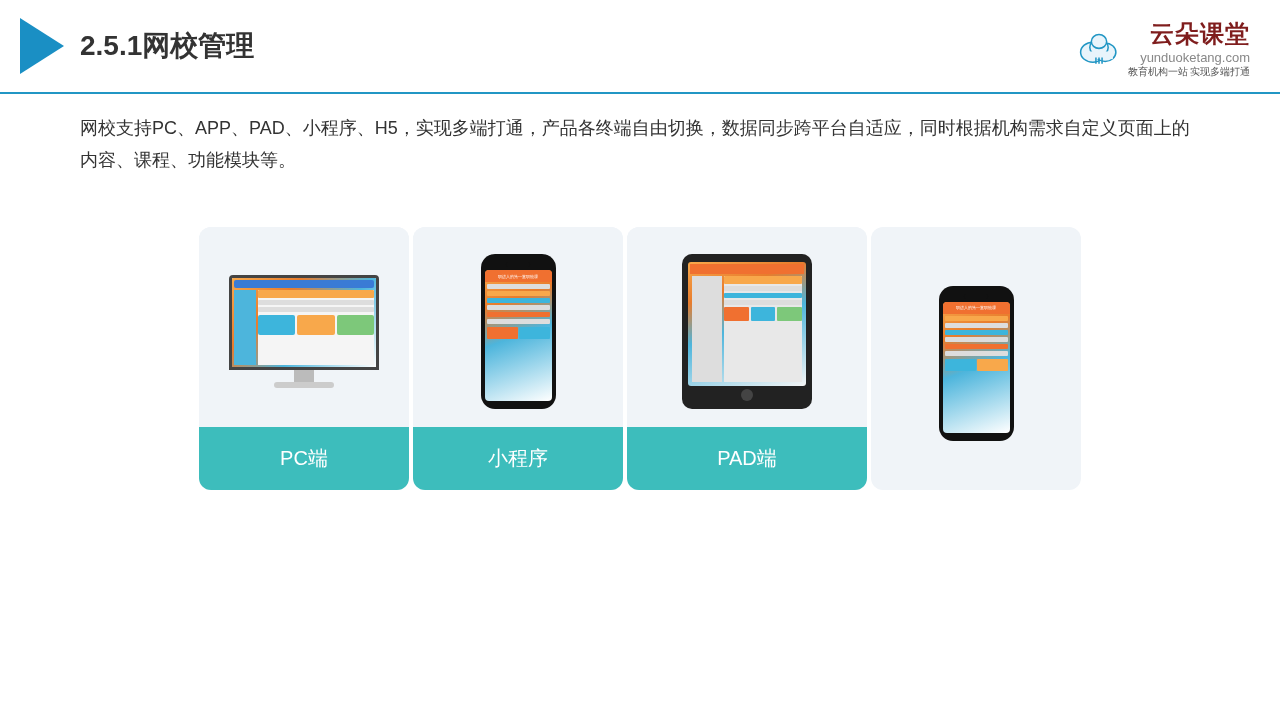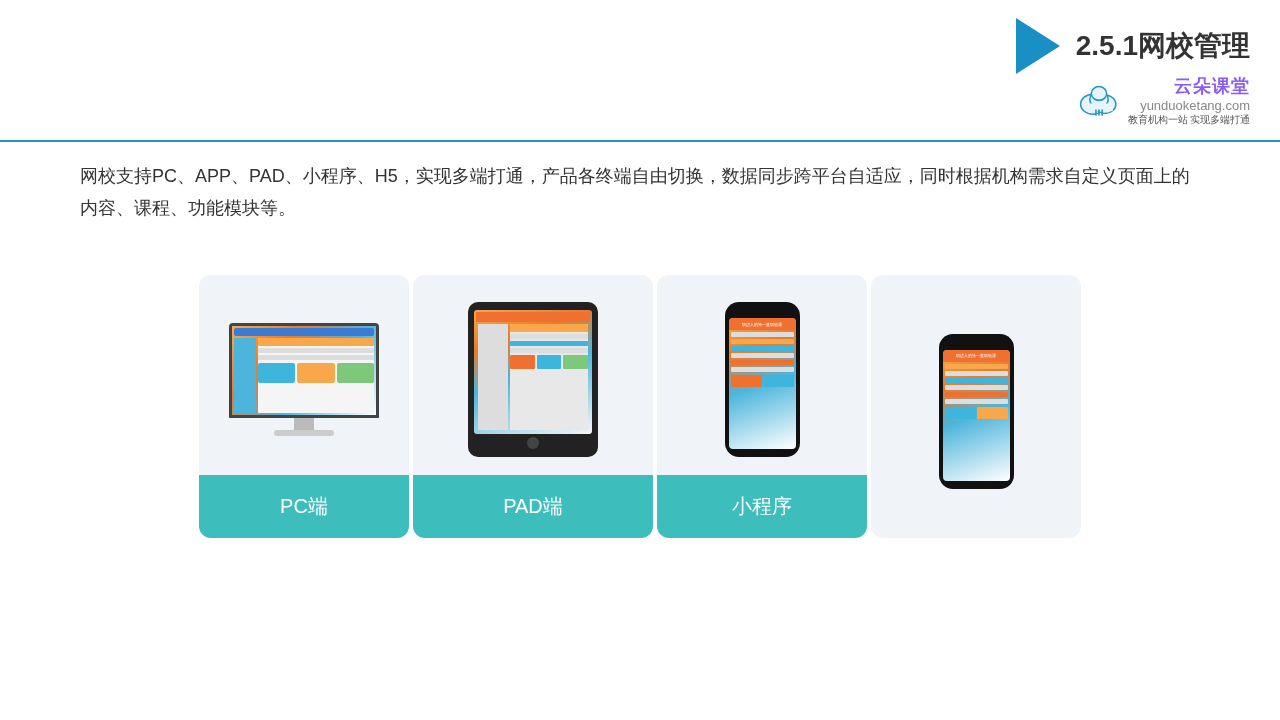--- a/index.html
+++ b/index.html
@@ -8,25 +8,24 @@
       height: 720px;
       background: #ffffff;
       font-family: 'Microsoft YaHei', '微软雅黑', sans-serif;
       overflow: hidden;
       position: relative;
     }
 
     
     .header {
       display: flex;
-      align-items: flex-end;
+      align-items: flex-start;
       justify-content: space-between;
       padding: 18px 30px 14px 20px;
       border-bottom: 2px solid #2196c4;
-      flex-direction: column;
     }
     .header-left {
       display: flex;
       align-items: center;
       gap: 16px;
     }
     .logo-triangle {
       width: 0;
       height: 0;
       border-top: 28px solid transparent;
@@ -49,22 +48,22 @@
       gap: 6px;
     }
     .cloud-icon-svg {
       width: 46px;
       height: 36px;
     }
     .brand-text {
       text-align: right;
     }
     .brand-name {
-      font-size: 18px;
-      color: #8b5cf6;
+      font-size: 24px;
+      color: #7f1d1d;
       font-weight: bold;
       letter-spacing: 1px;
     }
     .brand-sub {
       font-size: 10px;
       color: #555;
       display: flex;
       gap: 2px;
       line-height: 1.3;
     }
@@ -367,20 +366,44 @@
           </div>
         </div>
         <div class="pc-stand-neck"></div>
         <div class="pc-stand-base"></div>
       </div>
     </div>
     <div class="card-label">PC端</div>
   </div>
 
 
+  <div class="card">
+    <div class="card-image-area">
+      <div class="mini-phone">
+        <div class="mini-phone-notch"></div>
+        <div class="mini-phone-screen">
+          <div style="height:12px;background:#f07030;display:flex;align-items:center;justify-content:center;font-size:4px;color:white;">职进人的第一堂职能课</div>
+          <div style="padding:2px;">
+            <div style="height:5px;background:#ddd;margin-bottom:2px;border-radius:1px;"></div>
+            <div style="height:5px;background:#f8a84b;margin-bottom:2px;border-radius:1px;"></div>
+            <div style="height:5px;background:#3db5dc;margin-bottom:2px;border-radius:1px;"></div>
+            <div style="height:5px;background:#ddd;margin-bottom:2px;border-radius:1px;"></div>
+            <div style="height:5px;background:#f07030;margin-bottom:2px;border-radius:1px;"></div>
+            <div style="height:5px;background:#ddd;margin-bottom:2px;border-radius:1px;"></div>
+            <div style="display:flex;gap:1px;margin-top:3px;">
+              <div style="flex:1;height:12px;background:#f07030;border-radius:1px;"></div>
+              <div style="flex:1;height:12px;background:#3db5dc;border-radius:1px;"></div>
+            </div>
+          </div>
+        </div>
+      </div>
+    </div>
+    <div class="card-label">小程序</div>
+  </div>
+
   <div class="card" style="width:240px;">
     <div class="card-image-area">
       <div class="tablet-mockup">
         <div class="tablet-screen">
           <div class="tablet-screen-content">
             <div class="tablet-header-bar"></div>
             <div class="tablet-body">
               <div class="tablet-left"></div>
               <div class="tablet-right">
                 <div style="height:8px;background:#f8a84b;margin-bottom:2px;border-radius:1px;"></div>
@@ -402,44 +425,20 @@
     <div class="card-label">PAD端</div>
   </div>
 
   <div class="card">
     <div class="card-image-area">
       <div class="mini-phone">
         <div class="mini-phone-notch"></div>
         <div class="mini-phone-screen">
           <div style="height:12px;background:#f07030;display:flex;align-items:center;justify-content:center;font-size:4px;color:white;">职进人的第一堂职能课</div>
           <div style="padding:2px;">
-            <div style="height:5px;background:#ddd;margin-bottom:2px;border-radius:1px;"></div>
-            <div style="height:5px;background:#f8a84b;margin-bottom:2px;border-radius:1px;"></div>
-            <div style="height:5px;background:#3db5dc;margin-bottom:2px;border-radius:1px;"></div>
-            <div style="height:5px;background:#ddd;margin-bottom:2px;border-radius:1px;"></div>
-            <div style="height:5px;background:#f07030;margin-bottom:2px;border-radius:1px;"></div>
-            <div style="height:5px;background:#ddd;margin-bottom:2px;border-radius:1px;"></div>
-            <div style="display:flex;gap:1px;margin-top:3px;">
-              <div style="flex:1;height:12px;background:#f07030;border-radius:1px;"></div>
-              <div style="flex:1;height:12px;background:#3db5dc;border-radius:1px;"></div>
-            </div>
-          </div>
-        </div>
-      </div>
-    </div>
-    <div class="card-label">小程序</div>
-  </div>
-
-  <div class="card">
-    <div class="card-image-area">
-      <div class="mini-phone">
-        <div class="mini-phone-notch"></div>
-        <div class="mini-phone-screen">
-          <div style="height:12px;background:#f07030;display:flex;align-items:center;justify-content:center;font-size:4px;color:white;">职进人的第一堂职能课</div>
-          <div style="padding:2px;">
             <div style="height:5px;background:#f8a84b;margin-bottom:2px;border-radius:1px;"></div>
             <div style="height:5px;background:#ddd;margin-bottom:2px;border-radius:1px;"></div>
             <div style="height:5px;background:#3db5dc;margin-bottom:2px;border-radius:1px;"></div>
             <div style="height:5px;background:#ddd;margin-bottom:2px;border-radius:1px;"></div>
             <div style="height:5px;background:#f07030;margin-bottom:2px;border-radius:1px;"></div>
             <div style="height:5px;background:#ddd;margin-bottom:2px;border-radius:1px;"></div>
             <div style="display:flex;gap:1px;margin-top:3px;">
               <div style="flex:1;height:12px;background:#3db5dc;border-radius:1px;"></div>
               <div style="flex:1;height:12px;background:#f8a84b;border-radius:1px;"></div>
             </div>

